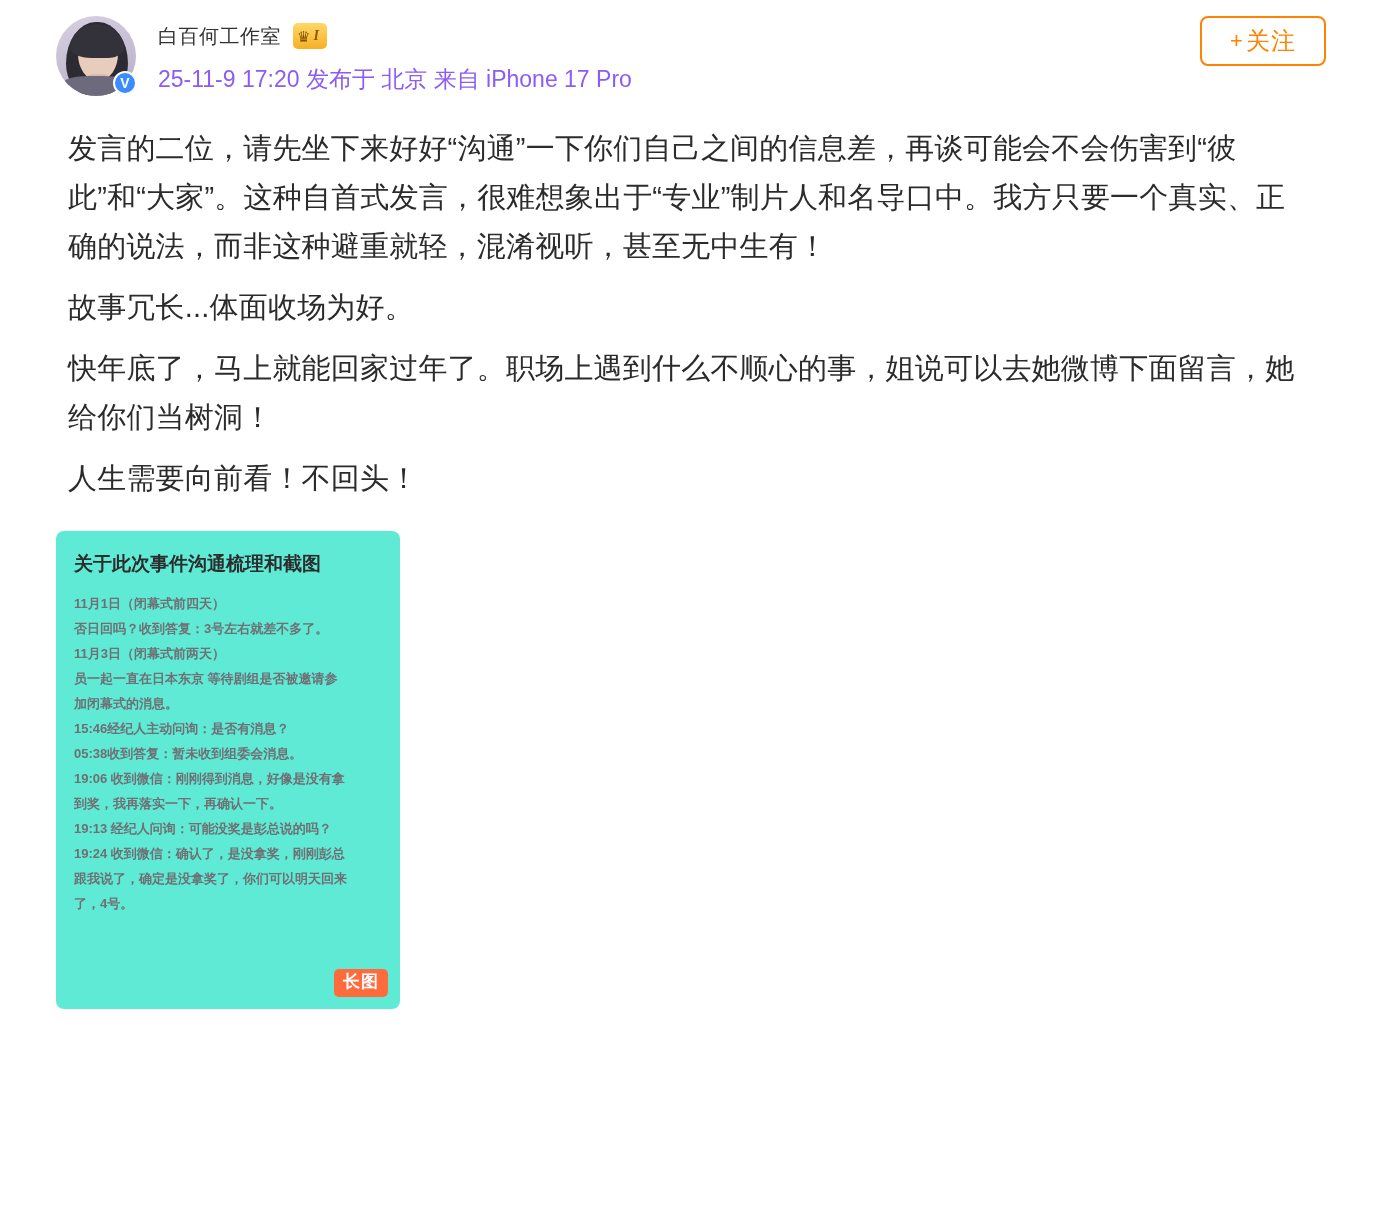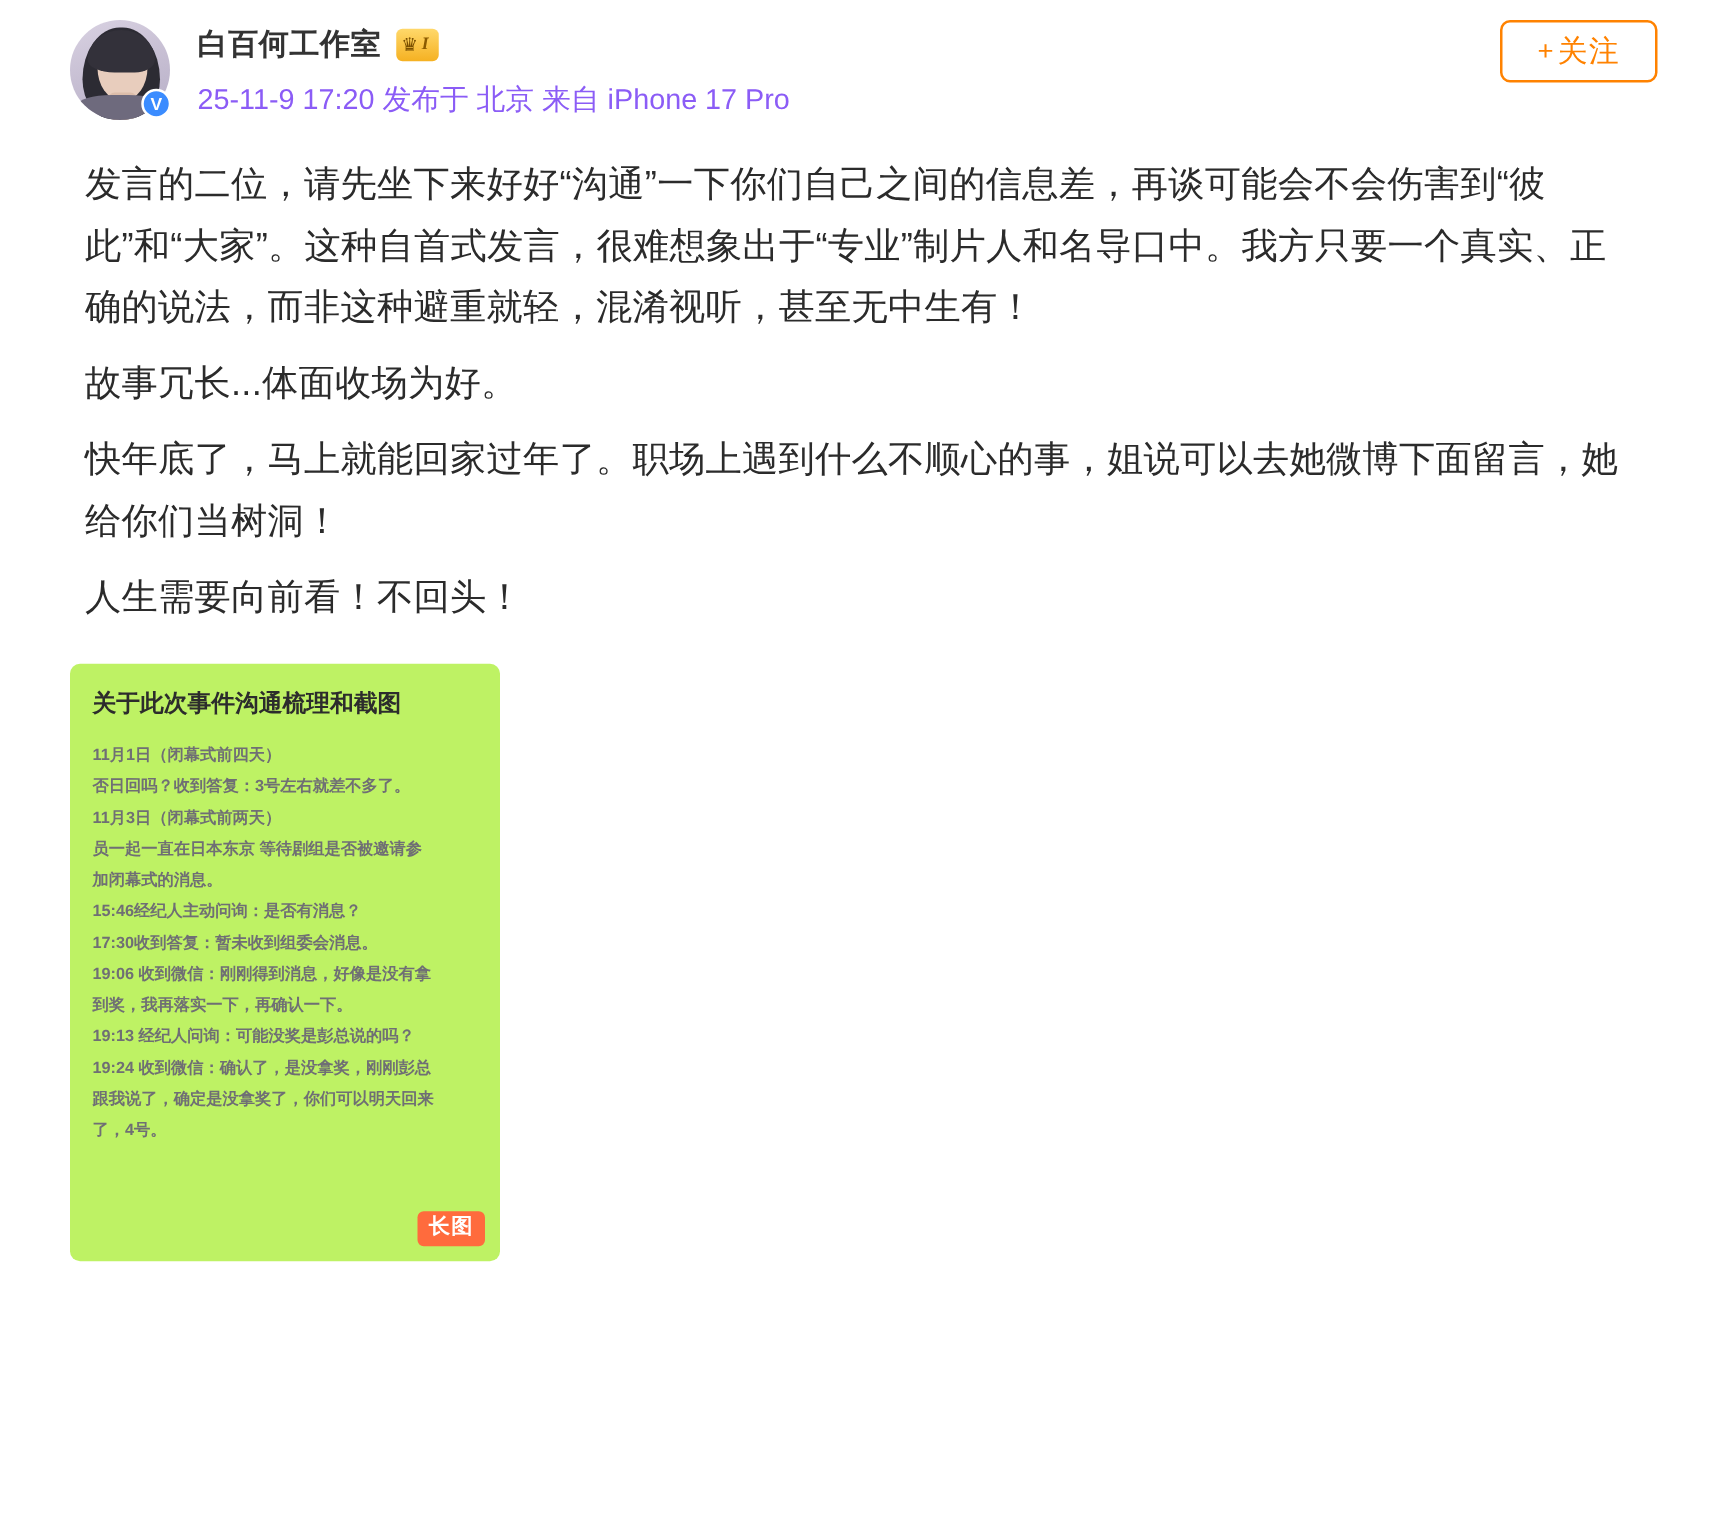--- a/index.html
+++ b/index.html
@@ -104,24 +104,24 @@
     padding-top: 4px;
     flex: 1 1 auto;
     min-width: 0;
   }
   .name-row {
     display: flex;
     align-items: center;
     gap: 12px;
   }
   .nickname {
-    font-size: 24px;
+    font-size: 20px;
     line-height: 36px;
     color: #333333;
-    font-weight: bold;
+    font-weight: normal;
     letter-spacing: 0.5px;
   }
   .crown-badge {
     display: inline-flex;
     align-items: center;
     height: 26px;
     padding: 0 8px 0 4px;
     border-radius: 5px;
     background: linear-gradient(180deg, #ffd86a 0%, #f5b122 100%);
     color: #8a5a00;
@@ -182,21 +182,21 @@
     margin: 12px;
   }
 
   
   .card {
     position: relative;
     margin-top: 28px;
     margin-left: 0;
     width: 344px;
     height: 478px;
-    background: #bef264;
+    background: #5eead4;
     border-radius: 8px;
     box-sizing: border-box;
     padding: 20px 18px 0 18px;
     overflow: hidden;
   }
   .card-title {
     font-size: 19px;
     font-weight: bold;
     color: #2c2c2c;
     line-height: 26px;
@@ -268,21 +268,21 @@
 
   <div class="card">
     <div class="card-title">关于此次事件沟通梳理和截图</div>
     <div class="card-lines">
       <p>11月1日（闭幕式前四天）</p>
       <p>否日回吗？收到答复：3号左右就差不多了。</p>
       <p>11月3日（闭幕式前两天）</p>
       <p>员一起一直在日本东京 等待剧组是否被邀请参</p>
       <p>加闭幕式的消息。</p>
       <p>15:46经纪人主动问询：是否有消息？</p>
-      <p>17:30收到答复：暂未收到组委会消息。</p>
+      <p>05:38收到答复：暂未收到组委会消息。</p>
       <p>19:06 收到微信：刚刚得到消息，好像是没有拿</p>
       <p>到奖，我再落实一下，再确认一下。</p>
       <p>19:13 经纪人问询：可能没奖是彭总说的吗？</p>
       <p>19:24 收到微信：确认了，是没拿奖，刚刚彭总</p>
       <p>跟我说了，确定是没拿奖了，你们可以明天回来</p>
       <p>了，4号。</p>
     </div>
     <div class="long-tag">长图</div>
   </div>
 

